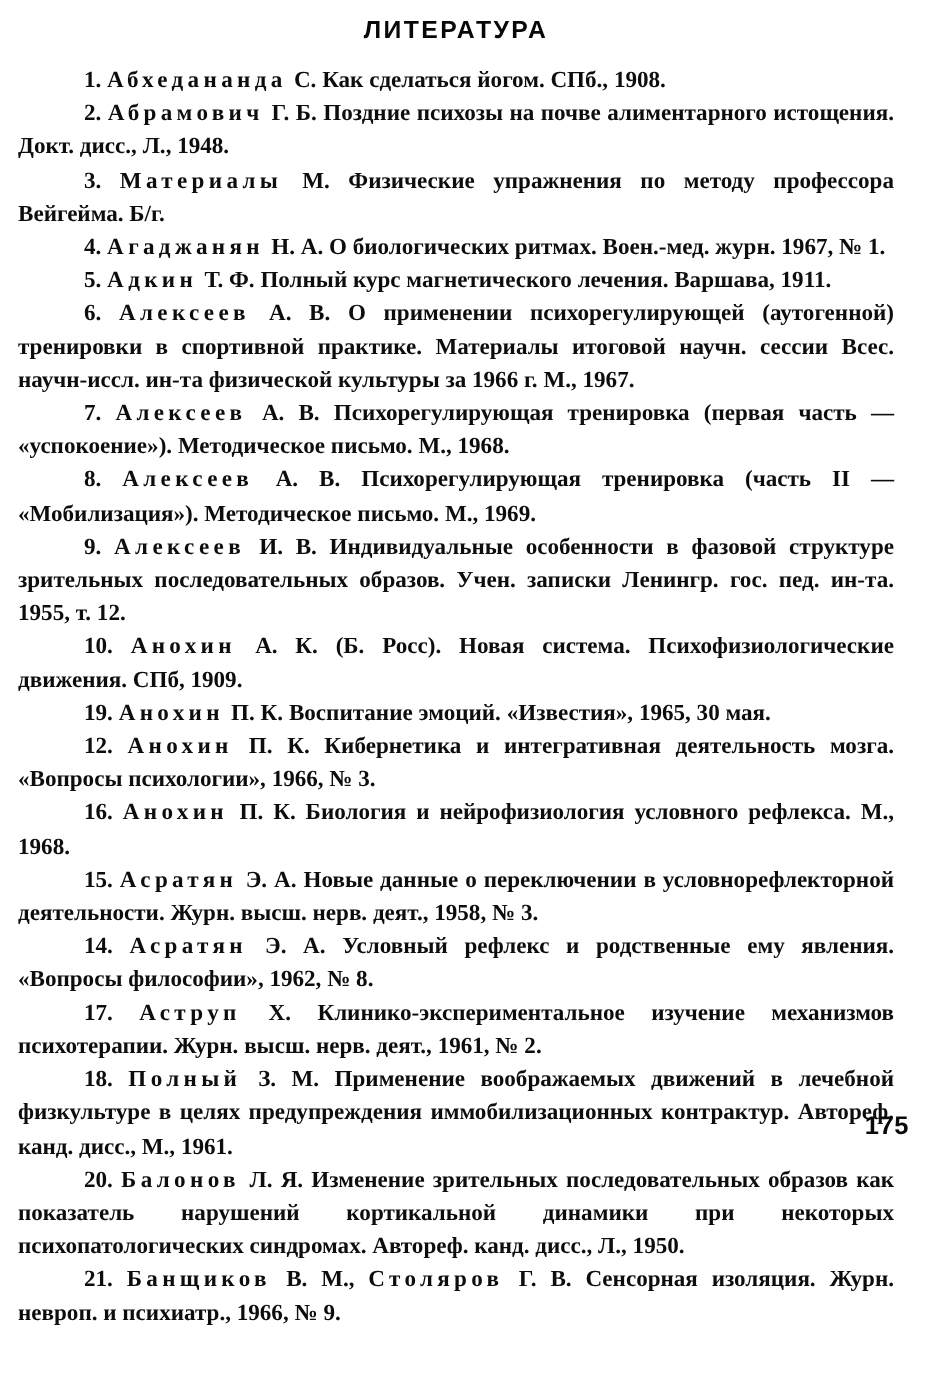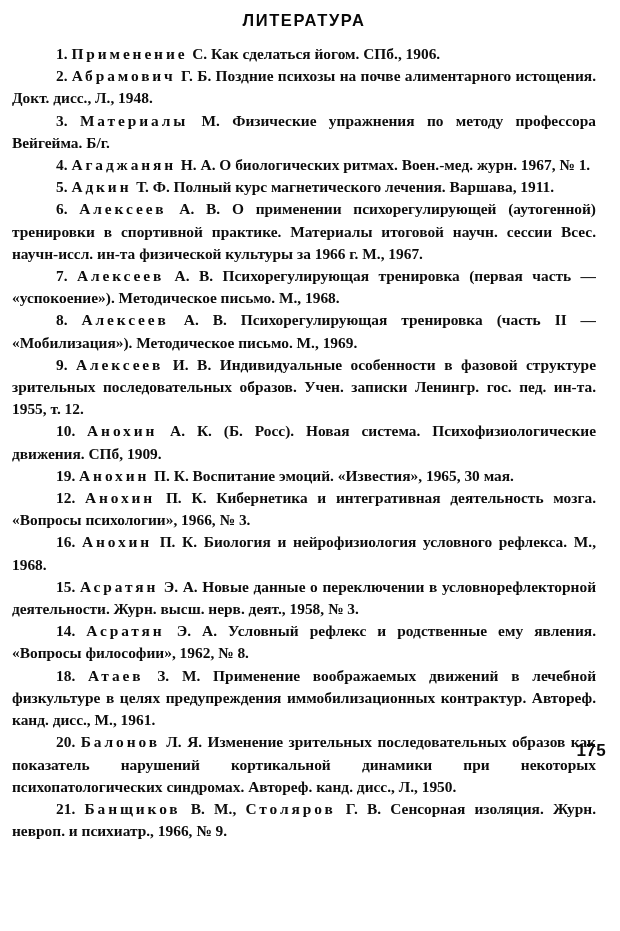--- a/index.html
+++ b/index.html
@@ -79,35 +79,36 @@
   }
 </style>
 </head>
 <body>
 
 <div class="page">
 
   <h1 class="page-title">ЛИТЕРАТУРА</h1>
 
   <div class="biblio" id="biblio-list">
-      <p class="entry"><span>1.</span> <span class="au">Применение</span><span> С. Как сделаться йогом. СПб., 1906.</span></p>
+      <p class="entry"><span>1.</span> <span class="au">Абхедананда</span><span> С. Как сделаться йогом. СПб., 1908.</span></p>
       <p class="entry"><span>2.</span> <span class="au">Абрамович</span><span> Г. Б. Поздние психозы на почве алиментарного истощения. Докт. дисс., Л., 1948.</span></p>
       <p class="entry"><span>3.</span> <span class="au">Материалы</span><span> М. Физические упражнения по методу профессора Вейгейма. Б/г.</span></p>
       <p class="entry"><span>4.</span> <span class="au">Агаджанян</span><span> Н. А.  О биологических ритмах. Воен.-мед. журн. 1967, № 1.</span></p>
       <p class="entry"><span>5.</span> <span class="au">Адкин</span><span> Т. Ф. Полный курс магнетического лечения. Варшава, 1911.</span></p>
       <p class="entry"><span>6.</span> <span class="au">Алексеев</span><span> А. В.  О применении  психорегулирующей (аутогенной) тренировки в спортивной практике. Материалы итоговой научн. сессии Всес. научн-иссл. ин-та физической культуры за 1966 г. М., 1967.</span></p>
       <p class="entry"><span>7.</span> <span class="au">Алексеев</span><span> А. В. Психорегулирующая тренировка (первая часть — «успокоение»). Методическое письмо. М., 1968.</span></p>
       <p class="entry"><span>8.</span> <span class="au">Алексеев</span><span> А. В.  Психорегулирующая  тренировка (часть II — «Мобилизация»). Методическое письмо. М., 1969.</span></p>
       <p class="entry"><span>9.</span> <span class="au">Алексеев</span><span> И. В. Индивидуальные особенности в фазовой структуре зрительных последовательных образов. Учен. записки Ленингр. гос. пед. ин-та. 1955, т. 12.</span></p>
       <p class="entry"><span>10.</span> <span class="au">Анохин</span><span> А. К. (Б. Росс). Новая система. Психофизиологические движения. СПб, 1909.</span></p>
       <p class="entry"><span>19.</span> <span class="au">Анохин</span><span> П. К.  Воспитание эмоций. «Известия»,  1965, 30 мая.</span></p>
       <p class="entry"><span>12.</span> <span class="au">Анохин</span><span> П. К. Кибернетика и интегративная деятельность мозга. «Вопросы психологии», 1966, № 3.</span></p>
       <p class="entry"><span>16.</span> <span class="au">Анохин</span><span> П. К. Биология и нейрофизиология условного рефлекса. М., 1968.</span></p>
       <p class="entry"><span>15.</span> <span class="au">Асратян</span><span> Э. А. Новые данные о переключении в условнорефлекторной деятельности. Журн. высш. нерв. деят., 1958, № 3.</span></p>
       <p class="entry"><span>14.</span> <span class="au">Асратян</span><span> Э. А. Условный рефлекс и родственные ему явления. «Вопросы философии», 1962, № 8.</span></p>
-      <p class="entry"><span>18.</span> <span class="au">Атаев</span><span> З. М.  Применение воображаемых  движений в лечебной физкультуре в целях предупреждения иммобилизационных контрактур. Автореф. канд. дисс., М., 1961.</span></p>
+      <p class="entry"><span>17.</span> <span class="au">Аструп</span><span> Х. Клинико-экспериментальное изучение механизмов психотерапии. Журн. высш. нерв. деят., 1961, № 2.</span></p>
+      <p class="entry"><span>18.</span> <span class="au">Полный</span><span> З. М.  Применение воображаемых  движений в лечебной физкультуре в целях предупреждения иммобилизационных контрактур. Автореф. канд. дисс., М., 1961.</span></p>
       <p class="entry"><span>20.</span> <span class="au">Балонов</span><span> Л. Я. Изменение зрительных последовательных образов как показатель нарушений кортикальной динамики при некоторых психопатологических синдромах. Автореф. канд. дисс., Л., 1950.</span></p>
       <p class="entry"><span>21.</span> <span class="au">Банщиков</span><span> В. М., </span><span class="au">Столяров</span><span> Г. В. Сенсорная изоляция. Журн. невроп. и психиатр., 1966, № 9.</span></p>
     </div>
 
   <div class="page-number">175</div>
 
 </div>
 
 </body></html>

